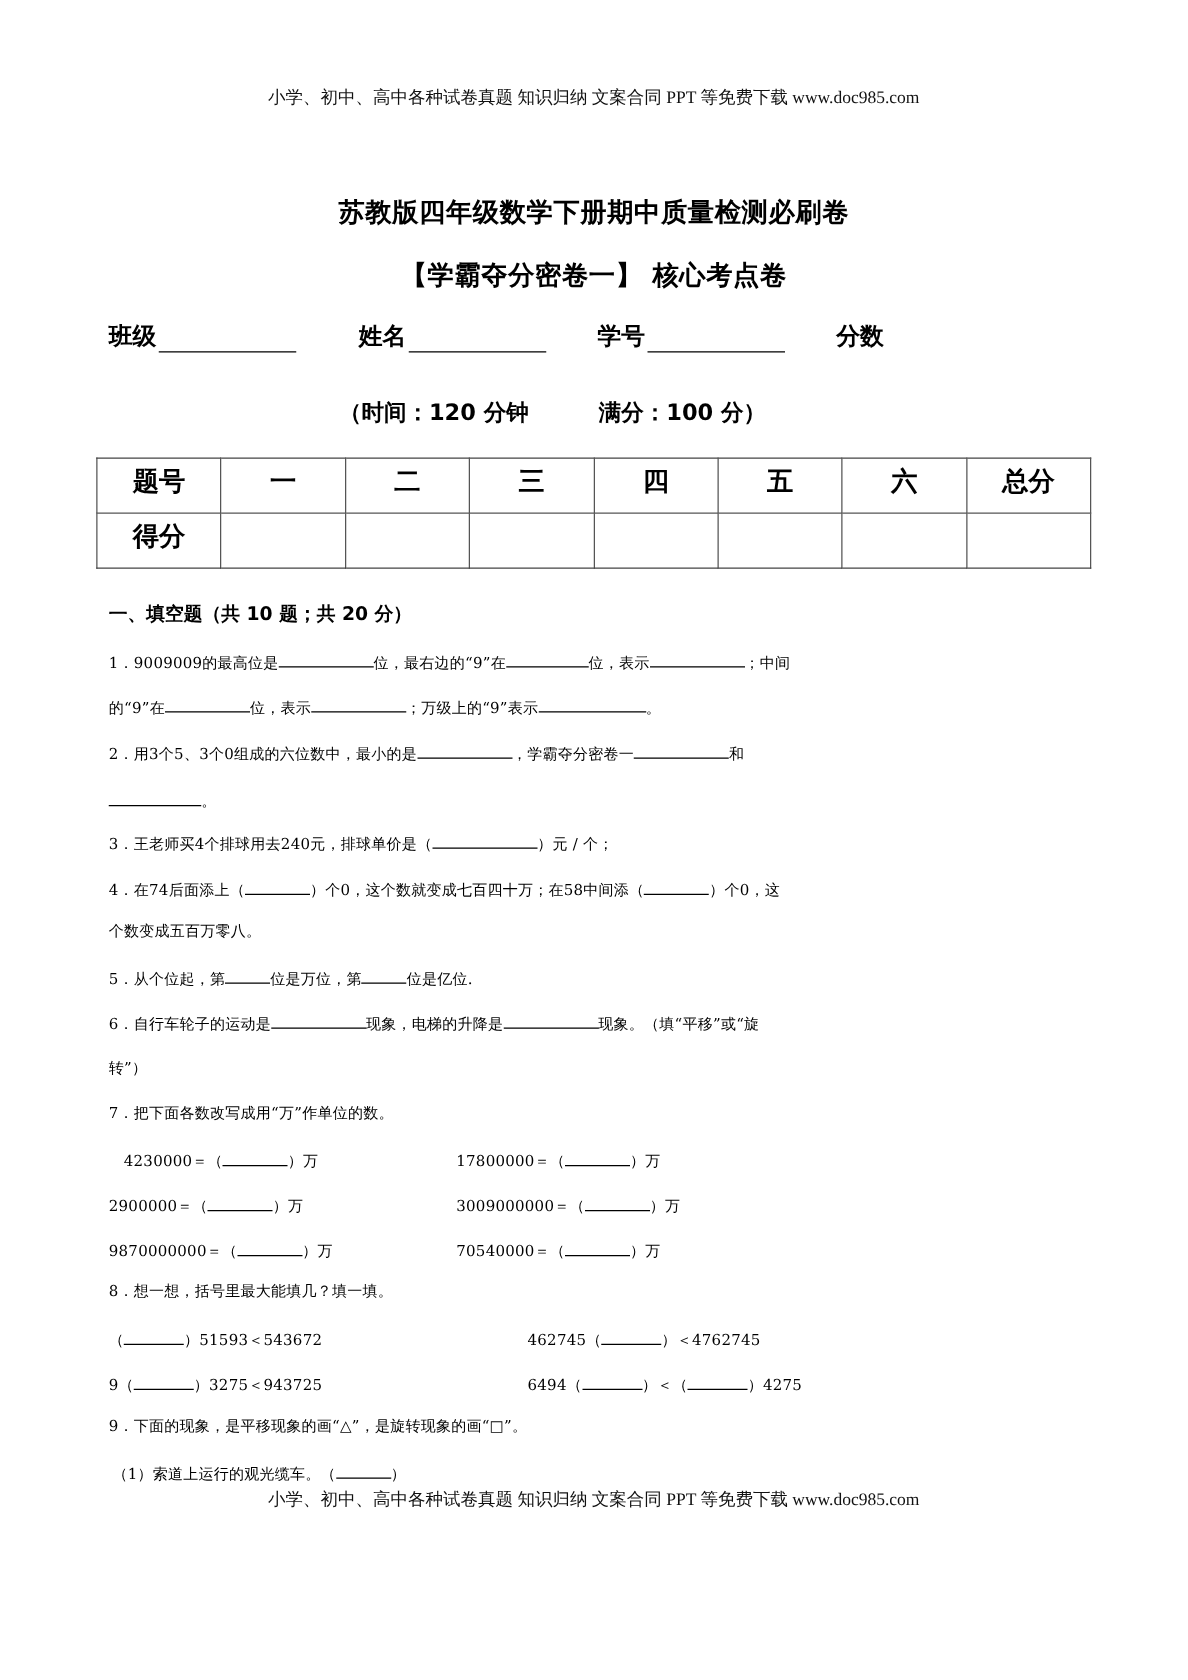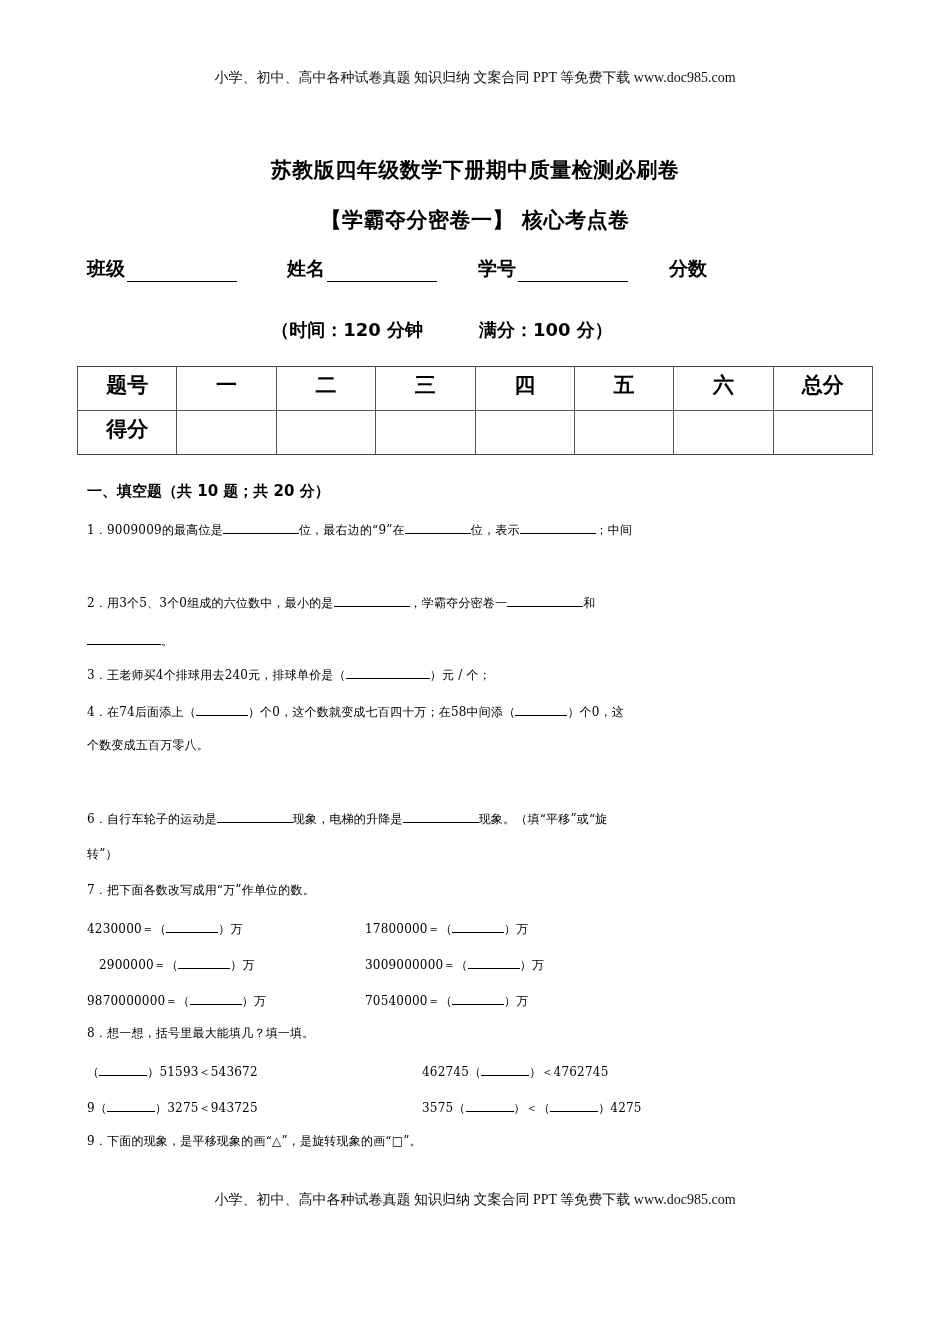--- a/index.html
+++ b/index.html
@@ -116,63 +116,72 @@
       <td></td>
     </tr>
   </tbody>
     </table>
 
   <div class="section-title">一、填空题（共 10 题；共 20 分）</div>
 
   <div class="line" style="top:519px;">
     <span>1．9009009的最高位是</span><span class="u" style="width:76px;"></span><span>位，最右边的“9”在</span><span class="u" style="width:66px;"></span><span>位，表示</span><span class="u" style="width:76px;"></span><span>；中间</span>
   </div>
+  <div class="line" style="top:555px;">
+    <span>的“9”在</span><span class="u" style="width:68px;"></span><span>位，表示</span><span class="u" style="width:76px;"></span><span>；万级上的“9”表示</span><span class="u" style="width:86px;"></span><span>。</span>
+  </div>
 
   <div class="line" style="top:592px;">
     <span>2．用3个5、3个0组成的六位数中，最小的是</span><span class="u" style="width:76px;"></span><span>，学霸夺分密卷一</span><span class="u" style="width:76px;"></span><span>和</span>
   </div>
   <div class="line" style="top:630px;">
     <span class="u" style="width:74px;"></span><span>。</span>
   </div>
 
   <div class="line" style="top:664px;">
     <span>3．王老师买4个排球用去240元，排球单价是（</span><span class="u" style="width:84px;"></span><span>）元 / 个；</span>
   </div>
 
   <div class="line" style="top:701px;">
     <span>4．在74后面添上（</span><span class="u" style="width:52px;"></span><span>）个0，这个数就变成七百四十万；在58中间添（</span><span class="u" style="width:52px;"></span><span>）个0，这</span>
   </div>
   <div class="line" style="top:737px;">个数变成五百万零八。</div>
 
+  <div class="line" style="top:772px;">
+    <span>5．从个位起，第</span><span class="u" style="width:36px;"></span><span>位是万位，第</span><span class="u" style="width:36px;"></span><span>位是亿位.</span>
+  </div>
 
   <div class="line" style="top:808px;">
     <span>6．自行车轮子的运动是</span><span class="u" style="width:76px;"></span><span>现象，电梯的升降是</span><span class="u" style="width:76px;"></span><span>现象。（填“平移”或“旋</span>
   </div>
   <div class="line" style="top:846px;">转”）</div>
 
   <div class="line" style="top:882px;">7．把下面各数改写成用“万”作单位的数。</div>
   <div class="line" style="top:918px; width:800px;">
-    <span style="position:absolute;left:0;"><span>4230000＝（</span><span class="u" style="width:52px;"></span><span>）万</span></span>
+    <span style="position:absolute;left:12px;"><span>4230000＝（</span><span class="u" style="width:52px;"></span><span>）万</span></span>
     <span class="col2" style="left:278px;"><span>17800000＝（</span><span class="u" style="width:52px;"></span><span>）万</span></span>
   </div>
   <div class="line" style="top:954px; width:800px;">
-    <span style="position:absolute;left:12px;text-align:center;"><span>2900000＝（</span><span class="u" style="width:52px;"></span><span>）万</span></span>
+    <span style="position:absolute;left:0;text-align:center;"><span>2900000＝（</span><span class="u" style="width:52px;"></span><span>）万</span></span>
     <span class="col2" style="left:278px;"><span>3009000000＝（</span><span class="u" style="width:52px;"></span><span>）万</span></span>
   </div>
   <div class="line" style="top:990px; width:800px;">
     <span style="position:absolute;left:0;"><span>9870000000＝（</span><span class="u" style="width:52px;"></span><span>）万</span></span>
     <span class="col2" style="left:278px;"><span>70540000＝（</span><span class="u" style="width:52px;"></span><span>）万</span></span>
   </div>
 
   <div class="line" style="top:1025px;">8．想一想，括号里最大能填几？填一填。</div>
   <div class="line" style="top:1061px; width:800px;">
     <span style="position:absolute;left:0;"><span>（</span><span class="u" style="width:48px;"></span><span>）51593＜543672</span></span>
     <span class="col2" style="left:335px;"><span>462745（</span><span class="u" style="width:48px;"></span><span>）＜4762745</span></span>
   </div>
   <div class="line" style="top:1097px; width:800px;">
     <span style="position:absolute;left:0;"><span>9（</span><span class="u" style="width:48px;"></span><span>）3275＜943725</span></span>
-    <span class="col2" style="left:335px;"><span>3575（</span><span class="u" style="width:48px;"></span><span>）＜（</span><span class="u" style="width:48px;"></span><span>）4275</span></span>
+    <span class="col2" style="left:335px;"><span>6494（</span><span class="u" style="width:48px;"></span><span>）＜（</span><span class="u" style="width:48px;"></span><span>）4275</span></span>
   </div>
 
   <div class="line" style="top:1133px;">9．下面的现象，是平移现象的画“△”，是旋转现象的画“□”。</div>
+  <div class="line" style="top:1168px; left:90px;">
+    <span>（1）索道上运行的观光缆车。（</span><span class="u" style="width:44px;"></span><span>）</span>
+  </div>
 
   <div class="footer-note">小学、初中、高中各种试卷真题 知识归纳 文案合同 PPT 等免费下载   www.doc985.com</div>
 </div>
 
 </body></html>

